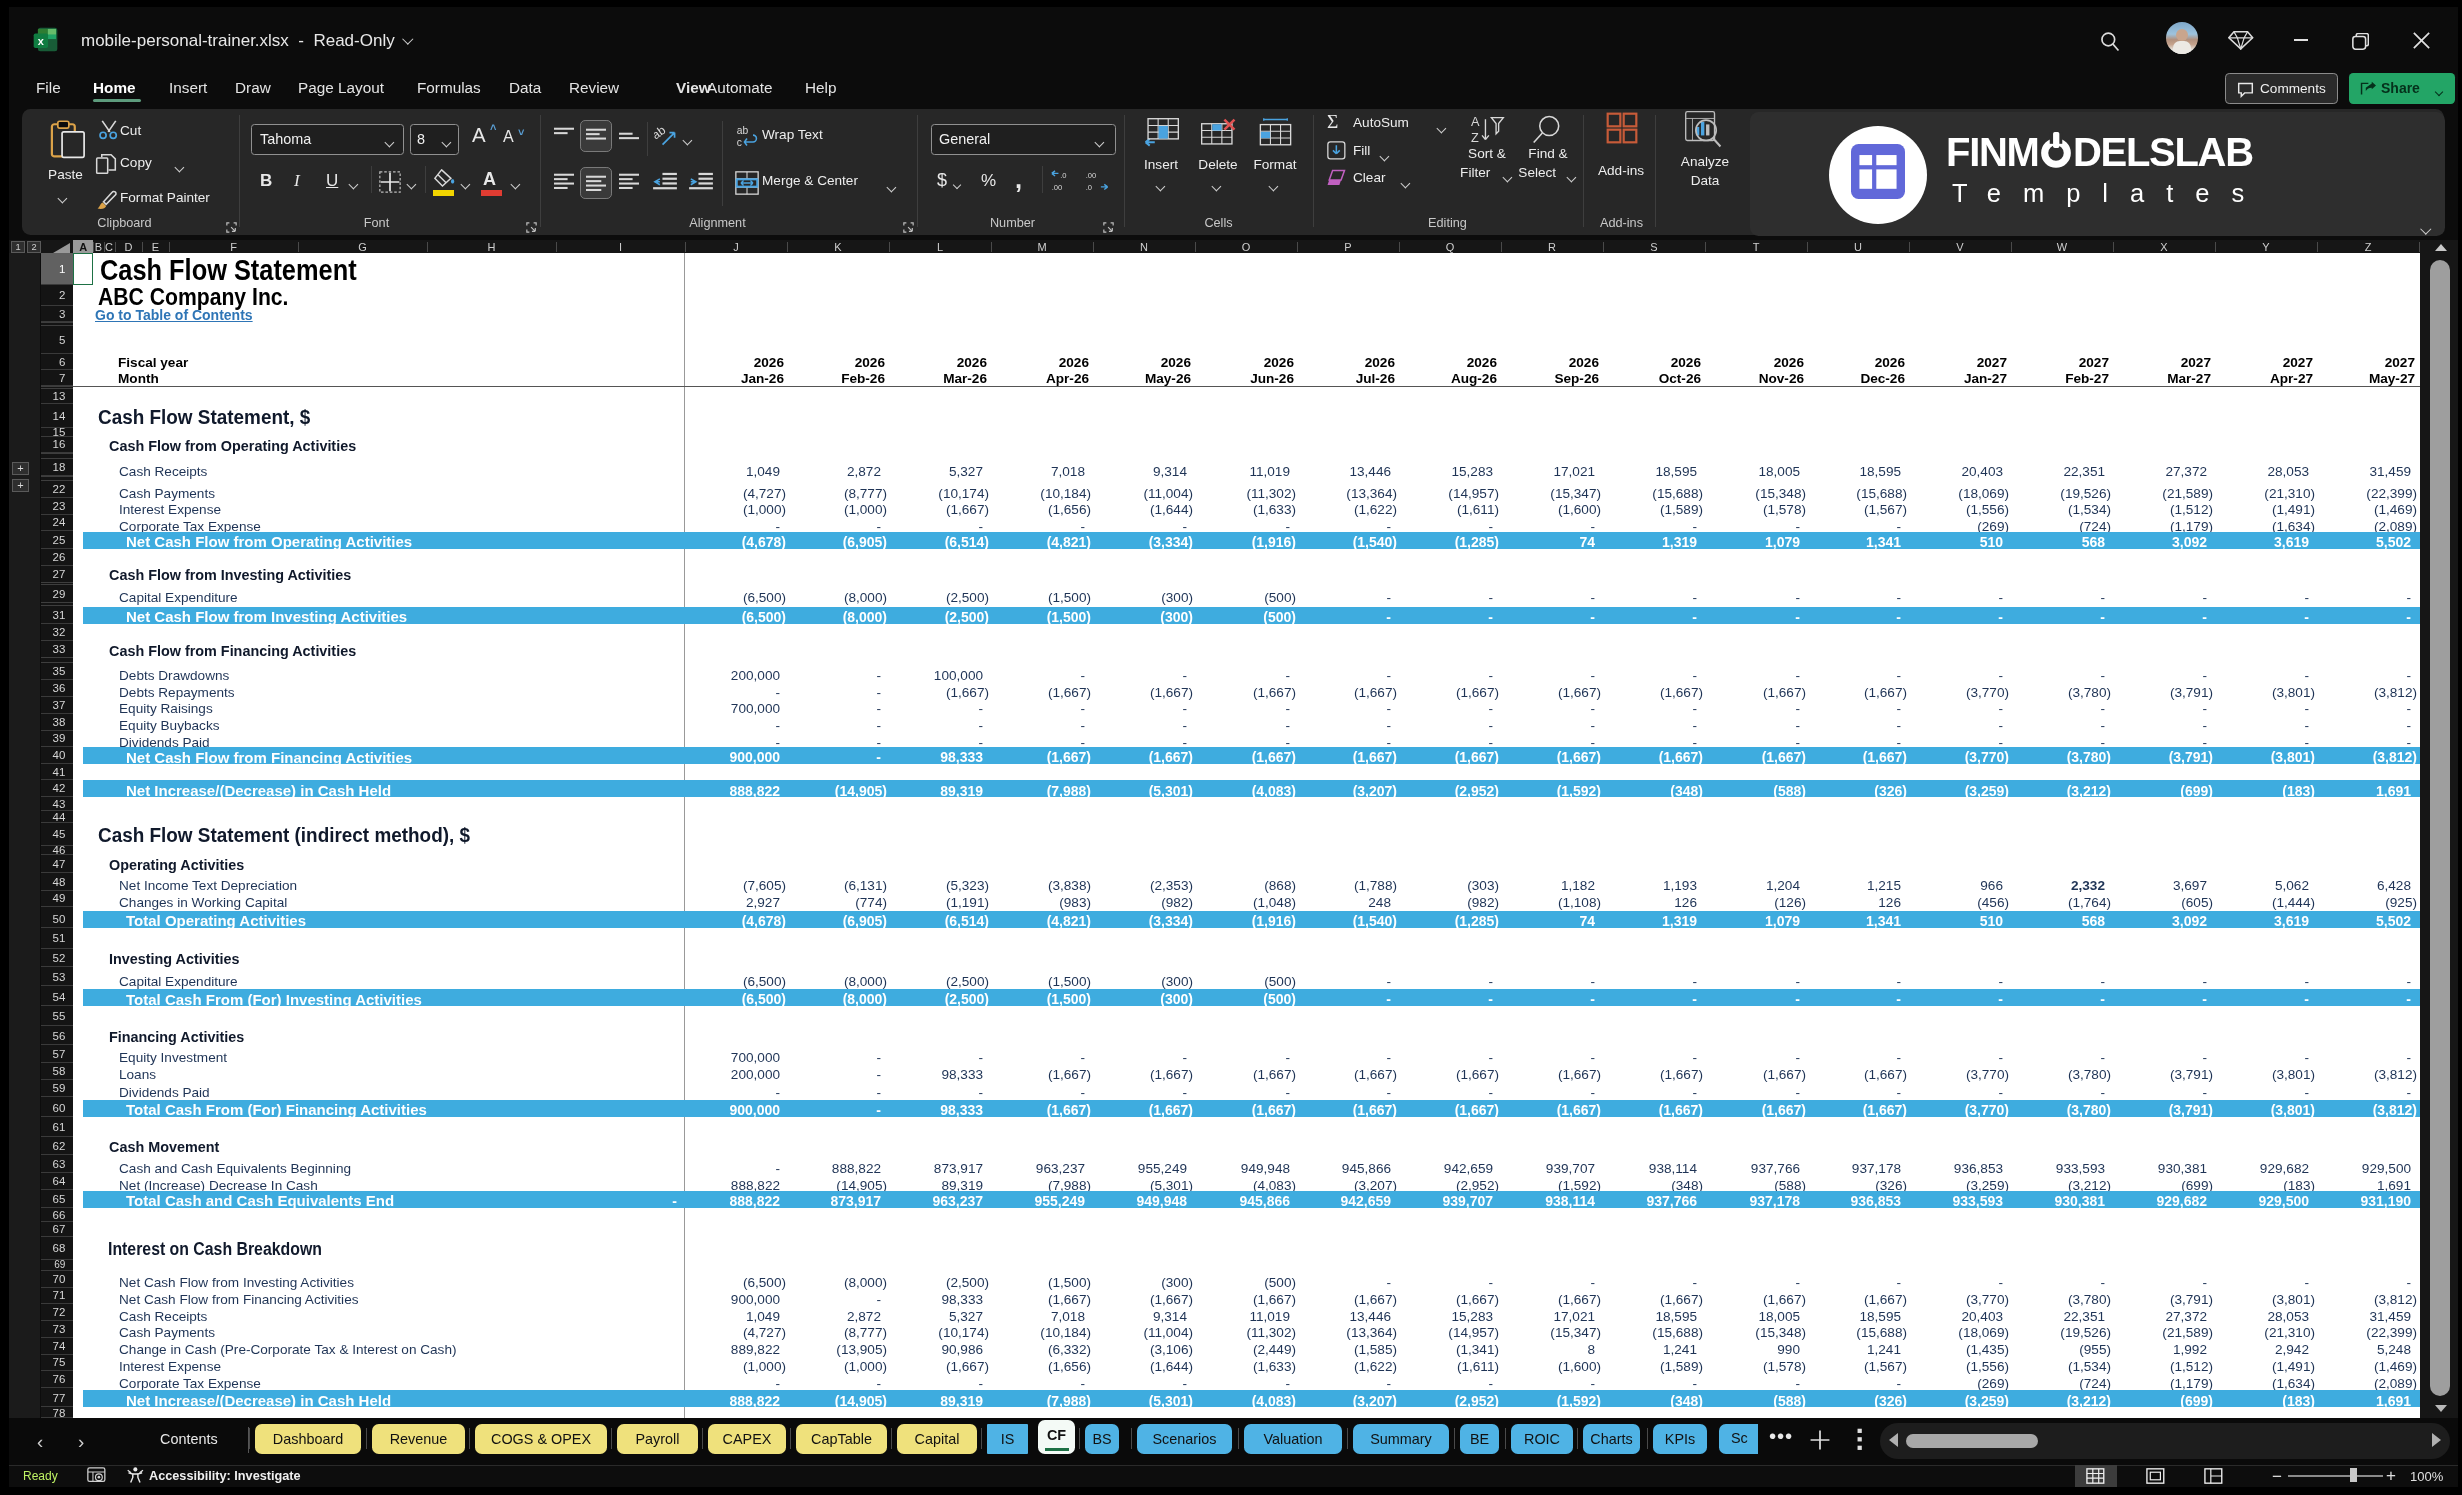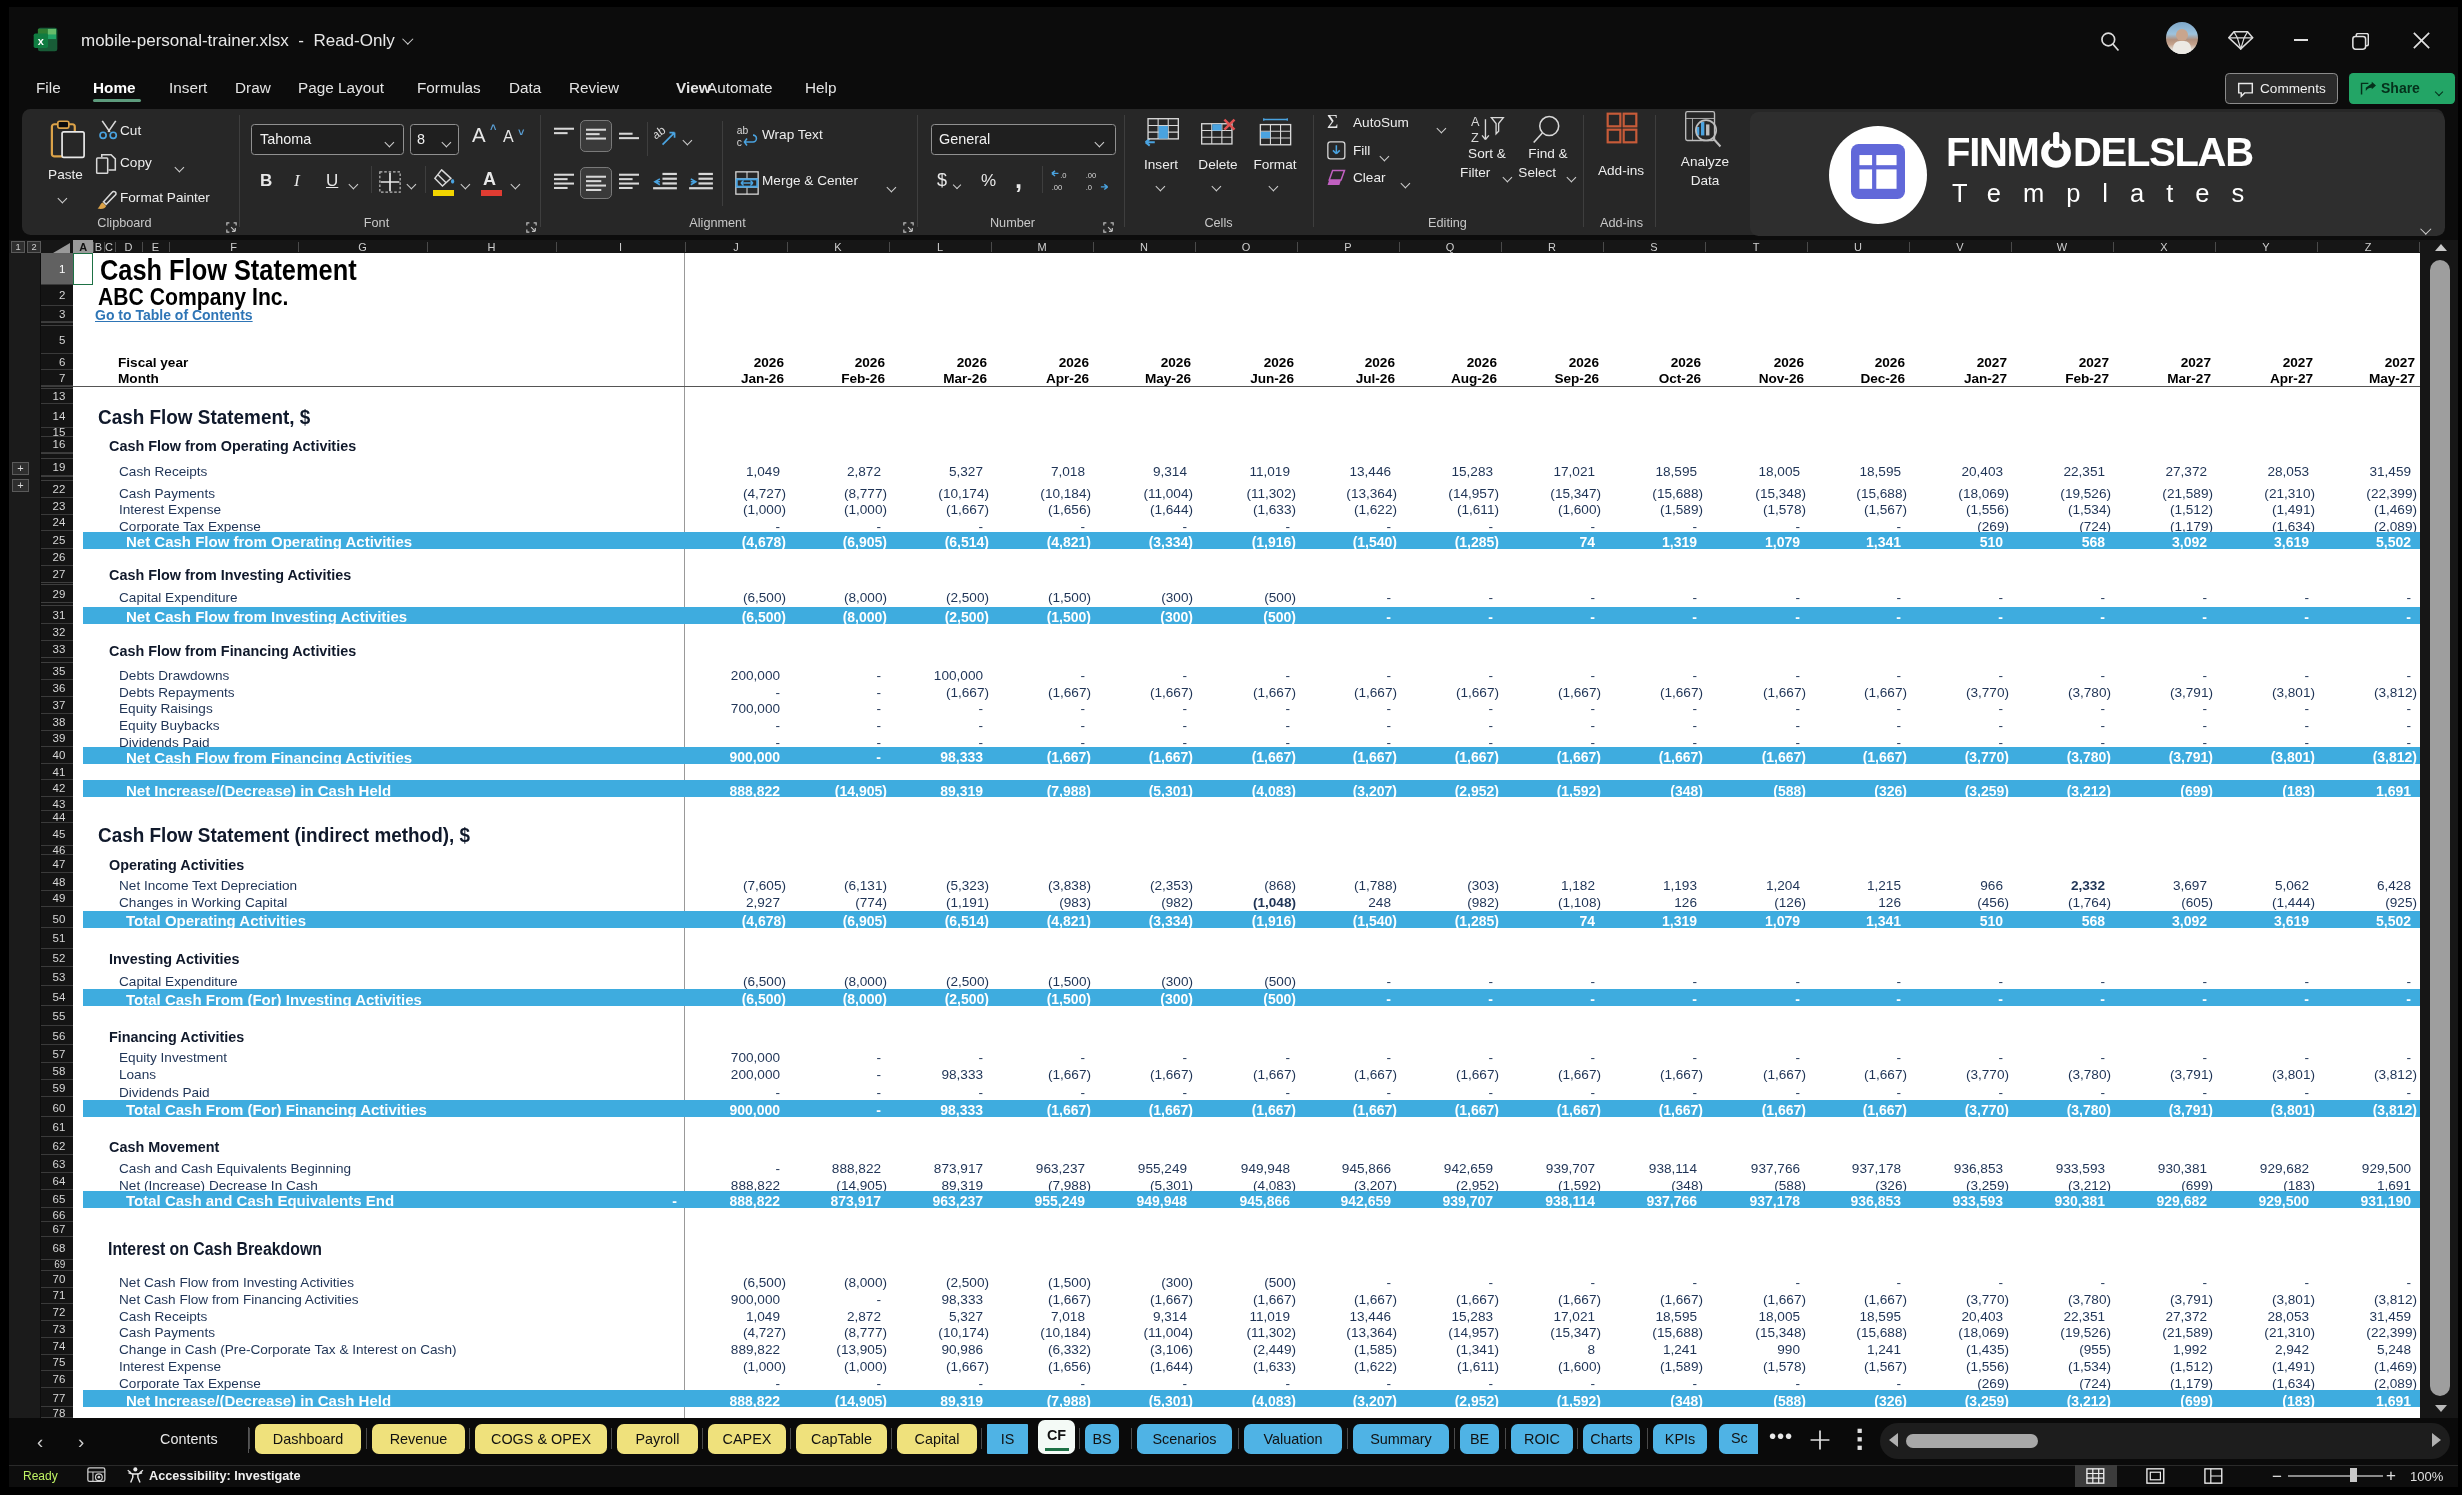--- a/index.html
+++ b/index.html
@@ -395,21 +395,21 @@
 <div class="a" style="left:41px;top:322px;width:32px;height:4.2px;border-top:0.8px solid #3e3e3e;border-bottom:0.8px solid #3e3e3e"></div>
 <div class="a" style="left:41px;top:327px;width:32px;height:27px;background:transparent;border-bottom:0.8px solid #3a3a3a;color:#d6d6d6;font-size:11.5px;text-align:right;padding-right:7.6px;display:flex;align-items:center;justify-content:flex-end">5</div>
 <div class="a" style="left:41px;top:354px;width:32px;height:16px;background:transparent;border-bottom:0.8px solid #3a3a3a;color:#d6d6d6;font-size:11.5px;text-align:right;padding-right:7.6px;display:flex;align-items:center;justify-content:flex-end">6</div>
 <div class="a" style="left:41px;top:370px;width:32px;height:16px;background:transparent;border-bottom:0.8px solid #3a3a3a;color:#d6d6d6;font-size:11.5px;text-align:right;padding-right:7.6px;display:flex;align-items:center;justify-content:flex-end">7</div>
 <div class="a" style="left:41px;top:386px;width:32px;height:2.5px;border-top:0.8px solid #3e3e3e;border-bottom:0.8px solid #3e3e3e"></div>
 <div class="a" style="left:41px;top:389px;width:32px;height:15.3px;background:transparent;border-bottom:0.8px solid #3a3a3a;color:#d6d6d6;font-size:11.5px;text-align:right;padding-right:7.6px;display:flex;align-items:center;justify-content:flex-end">13</div>
 <div class="a" style="left:41px;top:404px;width:32px;height:24px;background:transparent;border-bottom:0.8px solid #3a3a3a;color:#d6d6d6;font-size:11.5px;text-align:right;padding-right:7.6px;display:flex;align-items:center;justify-content:flex-end">14</div>
 <div class="a" style="left:41px;top:428px;width:32px;height:8.5px;background:transparent;border-bottom:0.8px solid #3a3a3a;color:#d6d6d6;font-size:11.5px;text-align:right;padding-right:7.6px;display:flex;align-items:center;justify-content:flex-end">15</div>
 <div class="a" style="left:41px;top:436px;width:32px;height:17px;background:transparent;border-bottom:0.8px solid #3a3a3a;color:#d6d6d6;font-size:11.5px;text-align:right;padding-right:7.6px;display:flex;align-items:center;justify-content:flex-end">16</div>
 <div class="a" style="left:41px;top:453px;width:32px;height:6px;border-top:0.8px solid #3e3e3e;border-bottom:0.8px solid #3e3e3e"></div>
-<div class="a" style="left:41px;top:459px;width:32px;height:16.7px;background:transparent;border-bottom:0.8px solid #3a3a3a;color:#d6d6d6;font-size:11.5px;text-align:right;padding-right:7.6px;display:flex;align-items:center;justify-content:flex-end">19</div>
+<div class="a" style="left:41px;top:459px;width:32px;height:16.7px;background:transparent;border-bottom:0.8px solid #3a3a3a;color:#d6d6d6;font-size:11.5px;text-align:right;padding-right:7.6px;display:flex;align-items:center;justify-content:flex-end">18</div>
 <div class="a" style="left:41px;top:476px;width:32px;height:5.1px;border-top:0.8px solid #3e3e3e;border-bottom:0.8px solid #3e3e3e"></div>
 <div class="a" style="left:41px;top:481px;width:32px;height:16.7px;background:transparent;border-bottom:0.8px solid #3a3a3a;color:#d6d6d6;font-size:11.5px;text-align:right;padding-right:7.6px;display:flex;align-items:center;justify-content:flex-end">22</div>
 <div class="a" style="left:41px;top:498px;width:32px;height:16.7px;background:transparent;border-bottom:0.8px solid #3a3a3a;color:#d6d6d6;font-size:11.5px;text-align:right;padding-right:7.6px;display:flex;align-items:center;justify-content:flex-end">23</div>
 <div class="a" style="left:41px;top:514px;width:32px;height:17px;background:transparent;border-bottom:0.8px solid #3a3a3a;color:#d6d6d6;font-size:11.5px;text-align:right;padding-right:7.6px;display:flex;align-items:center;justify-content:flex-end">24</div>
 <div class="a" style="left:41px;top:532px;width:32px;height:17.4px;background:transparent;border-bottom:0.8px solid #3a3a3a;color:#d6d6d6;font-size:11.5px;text-align:right;padding-right:7.6px;display:flex;align-items:center;justify-content:flex-end">25</div>
 <div class="a" style="left:41px;top:549px;width:32px;height:16.5px;background:transparent;border-bottom:0.8px solid #3a3a3a;color:#d6d6d6;font-size:11.5px;text-align:right;padding-right:7.6px;display:flex;align-items:center;justify-content:flex-end">26</div>
 <div class="a" style="left:41px;top:566px;width:32px;height:16.7px;background:transparent;border-bottom:0.8px solid #3a3a3a;color:#d6d6d6;font-size:11.5px;text-align:right;padding-right:7.6px;display:flex;align-items:center;justify-content:flex-end">27</div>
 <div class="a" style="left:41px;top:582px;width:32px;height:3.4px;border-top:0.8px solid #3e3e3e;border-bottom:0.8px solid #3e3e3e"></div>
 <div class="a" style="left:41px;top:586px;width:32px;height:16.7px;background:transparent;border-bottom:0.8px solid #3a3a3a;color:#d6d6d6;font-size:11.5px;text-align:right;padding-right:7.6px;display:flex;align-items:center;justify-content:flex-end">29</div>
 <div class="a" style="left:41px;top:602px;width:32px;height:4.2px;border-top:0.8px solid #3e3e3e;border-bottom:0.8px solid #3e3e3e"></div>
@@ -779,21 +779,21 @@
 <div class="num" style="left:2011px;top:878px;width:94px;font-size:13.6px;font-weight:bold;color:#1f3456">2,332</div>
 <div class="num" style="left:2113px;top:878px;width:94px;font-size:13.6px;font-weight:normal;color:#1f3456">3,697</div>
 <div class="num" style="left:2215px;top:878px;width:94px;font-size:13.6px;font-weight:normal;color:#1f3456">5,062</div>
 <div class="num" style="left:2317px;top:878px;width:94px;font-size:13.6px;font-weight:normal;color:#1f3456">6,428</div>
 <div class="a" style="left:119px;top:895px;font-size:13.6px;color:#1f3456;white-space:nowrap">Changes in Working Capital</div>
 <div class="num" style="left:686px;top:895px;width:94px;font-size:13.6px;font-weight:normal;color:#1f3456">2,927</div>
 <div class="num" style="left:787px;top:895px;width:100px;font-size:13.6px;font-weight:normal;color:#1f3456">(774)</div>
 <div class="num" style="left:889px;top:895px;width:100px;font-size:13.6px;font-weight:normal;color:#1f3456">(1,191)</div>
 <div class="num" style="left:991px;top:895px;width:100px;font-size:13.6px;font-weight:normal;color:#1f3456">(983)</div>
 <div class="num" style="left:1093px;top:895px;width:100px;font-size:13.6px;font-weight:normal;color:#1f3456">(982)</div>
-<div class="num" style="left:1196px;top:895px;width:100px;font-size:13.6px;font-weight:bold;color:#1f3456">(1,048)</div>
+<div class="num" style="left:1196px;top:895px;width:100px;font-size:13.6px;font-weight:normal;color:#1f3456">(1,048)</div>
 <div class="num" style="left:1297px;top:895px;width:94px;font-size:13.6px;font-weight:normal;color:#1f3456">248</div>
 <div class="num" style="left:1399px;top:895px;width:100px;font-size:13.6px;font-weight:normal;color:#1f3456">(982)</div>
 <div class="num" style="left:1501px;top:895px;width:100px;font-size:13.6px;font-weight:normal;color:#1f3456">(1,108)</div>
 <div class="num" style="left:1603px;top:895px;width:94px;font-size:13.6px;font-weight:normal;color:#1f3456">126</div>
 <div class="num" style="left:1706px;top:895px;width:100px;font-size:13.6px;font-weight:normal;color:#1f3456">(126)</div>
 <div class="num" style="left:1807px;top:895px;width:94px;font-size:13.6px;font-weight:normal;color:#1f3456">126</div>
 <div class="num" style="left:1909px;top:895px;width:100px;font-size:13.6px;font-weight:normal;color:#1f3456">(456)</div>
 <div class="num" style="left:2011px;top:895px;width:100px;font-size:13.6px;font-weight:normal;color:#1f3456">(1,764)</div>
 <div class="num" style="left:2113px;top:895px;width:100px;font-size:13.6px;font-weight:normal;color:#1f3456">(605)</div>
 <div class="num" style="left:2215px;top:895px;width:100px;font-size:13.6px;font-weight:normal;color:#1f3456">(1,444)</div>

